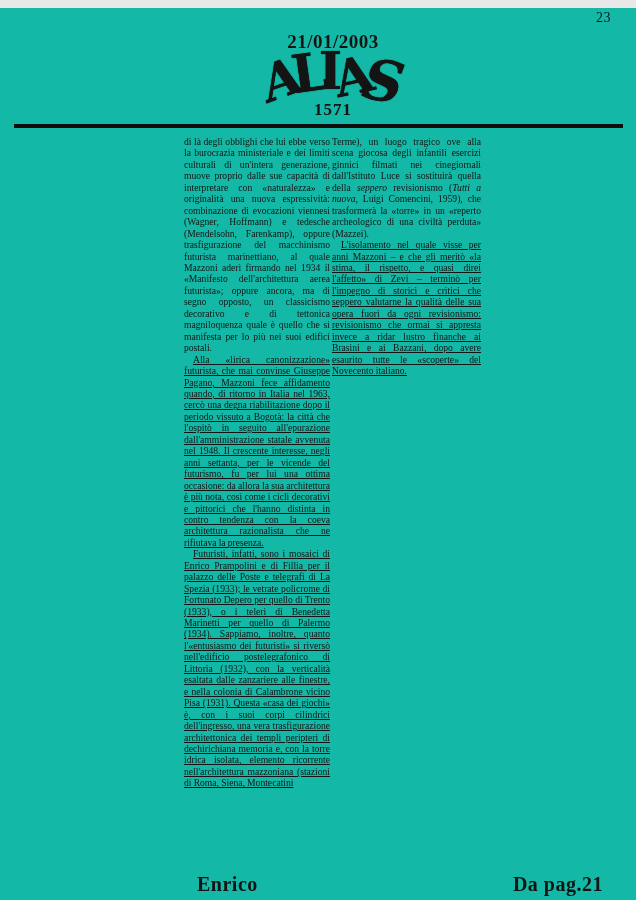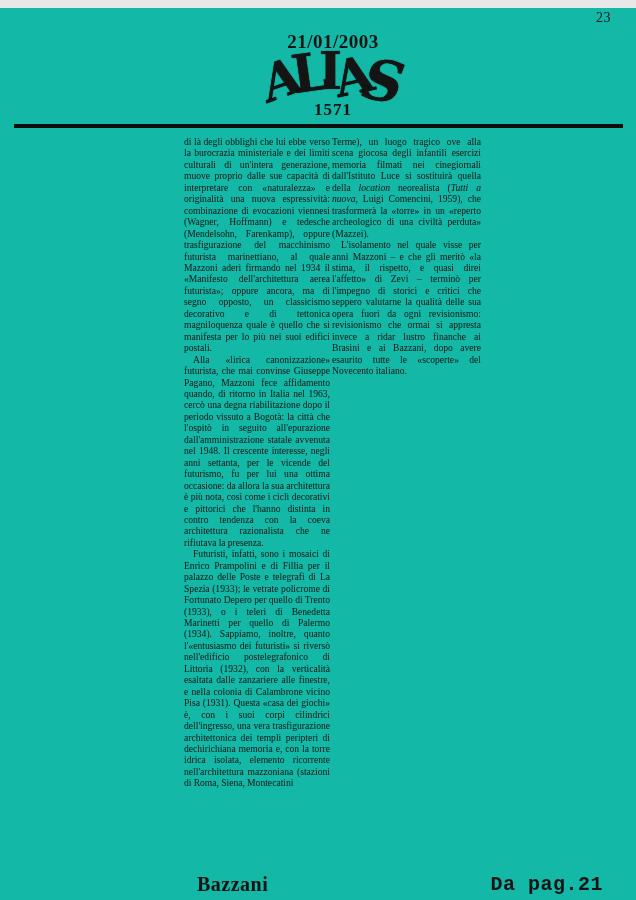--- a/index.html
+++ b/index.html
@@ -68,37 +68,36 @@
   }
   .col-left  { left: 184px; width: 146px; }
   .col-right { left: 332px; width: 149px; }
   .col p {
     margin: 0;
     font-size: 9.6px;
     line-height: 11.45px;
     text-align: justify;
     word-spacing: -0.2px;
   }
-  .col p.indent { text-indent: 9px; }
+  .col p.indent { text-indent: 9px; text-decoration: underline; }
   .footer-section {
     position: absolute;
     top: 865px;
     left: 197px;
     font-size: 20px;
     font-weight: bold;
     letter-spacing: 0.5px;
   }
   .footer-from {
     position: absolute;
     top: 865px;
     right: 33px;
     font-size: 20px;
     font-weight: bold;
     letter-spacing: 0.5px;
-    font-family: Liberation Mono, monospace;
   }
 </style>
 </head>
 <body>
 
 <div class="page">
 
   <div class="page-number">23</div>
 
   <div class="masthead">
@@ -109,21 +108,21 @@
 
   <div class="header-rule"></div>
 
   <div class="col col-left">
     <p><span>di là degli obblighi che lui ebbe verso la burocrazia ministeriale e dei limiti culturali di un'intera generazione, muove proprio dalle sue capacità di interpretare con «naturalezza» e originalità una nuova espressività: combinazione di evocazioni viennesi (Wagner, Hoffmann) e tedesche (Mendelsohn, Farenkamp), oppure trasfigurazione del macchinismo futurista marinettiano, al quale Mazzoni aderì firmando nel 1934 il «Manifesto dell'architettura aerea futurista»; oppure ancora, ma di segno opposto, un classicismo decorativo e di tettonica magniloquenza quale è quello che si manifesta per lo più nei suoi edifici postali.</span></p>
     <p class="indent"><span>Alla «lirica canonizzazione» futurista, che mai convinse Giuseppe Pagano, Mazzoni fece affidamento quando, di ritorno in Italia nel 1963, cercò una degna riabilitazione dopo il periodo vissuto a Bogotà: la città che l'ospitò in seguito all'epurazione dall'amministrazione statale avvenuta nel 1948. Il crescente interesse, negli anni settanta, per le vicende del futurismo, fu per lui una ottima occasione: da allora la sua architettura è più nota, così come i cicli decorativi e pittorici che l'hanno distinta in contro tendenza con la coeva architettura razionalista che ne rifiutava la presenza.</span></p>
     <p class="indent"><span>Futuristi, infatti, sono i mosaici di Enrico Prampolini e di Fillia per il palazzo delle Poste e telegrafi di La Spezia (1933); le vetrate policrome di Fortunato Depero per quello di Trento (1933), o i teleri di Benedetta Marinetti per quello di Palermo (1934). Sappiamo, inoltre, quanto l'«entusiasmo dei futuristi» si riversò nell'edificio postelegrafonico di Littoria (1932), con la verticalità esaltata dalle zanzariere alle finestre, e nella colonia di Calambrone vicino Pisa (1931). Questa «casa dei giochi» è, con i suoi corpi cilindrici dell'ingresso, una vera trasfigurazione architettonica dei templi peripteri di dechirichiana memoria e, con la torre idrica isolata, elemento ricorrente nell'architettura mazzoniana (stazioni di Roma, Siena, Montecatini</span></p>
   </div>
 
   <div class="col col-right">
-    <p><span>Terme), un luogo tragico ove alla scena giocosa degli infantili esercizi memoria filmati nei cinegiornali dall'Istituto Luce si sostituirà quella della </span><i>location</i><span> neorealista (</span><i>Tutti a nuova</i><span>, Luigi Comencini, 1959), che trasformerà la «torre» in un «reperto archeologico di una civiltà perduta» (Mazzei).</span></p>
+    <p><span>Terme), un luogo tragico ove alla scena giocosa degli infantili esercizi ginnici filmati nei cinegiornali dall'Istituto Luce si sostituirà quella della </span><i>seppero</i><span> revisionismo (</span><i>Tutti a nuova</i><span>, Luigi Comencini, 1959), che trasformerà la «torre» in un «reperto archeologico di una civiltà perduta» (Mazzei).</span></p>
     <p class="indent"><span>L'isolamento nel quale visse per anni Mazzoni – e che gli meritò «la stima, il rispetto, e quasi direi l'affetto» di Zevi – terminò per l'impegno di storici e critici che seppero valutarne la qualità delle sua opera fuori da ogni revisionismo: revisionismo che ormai si appresta invece a ridar lustro finanche ai Brasini e ai Bazzani, dopo avere esaurito tutte le «scoperte» del Novecento italiano.</span></p>
   </div>
 
-  <div class="footer-section">Bazzani</div>
+  <div class="footer-section">Enrico</div>
 
   <div class="footer-from">Da pag.21</div>
 
 </div>
 
 </body></html>

